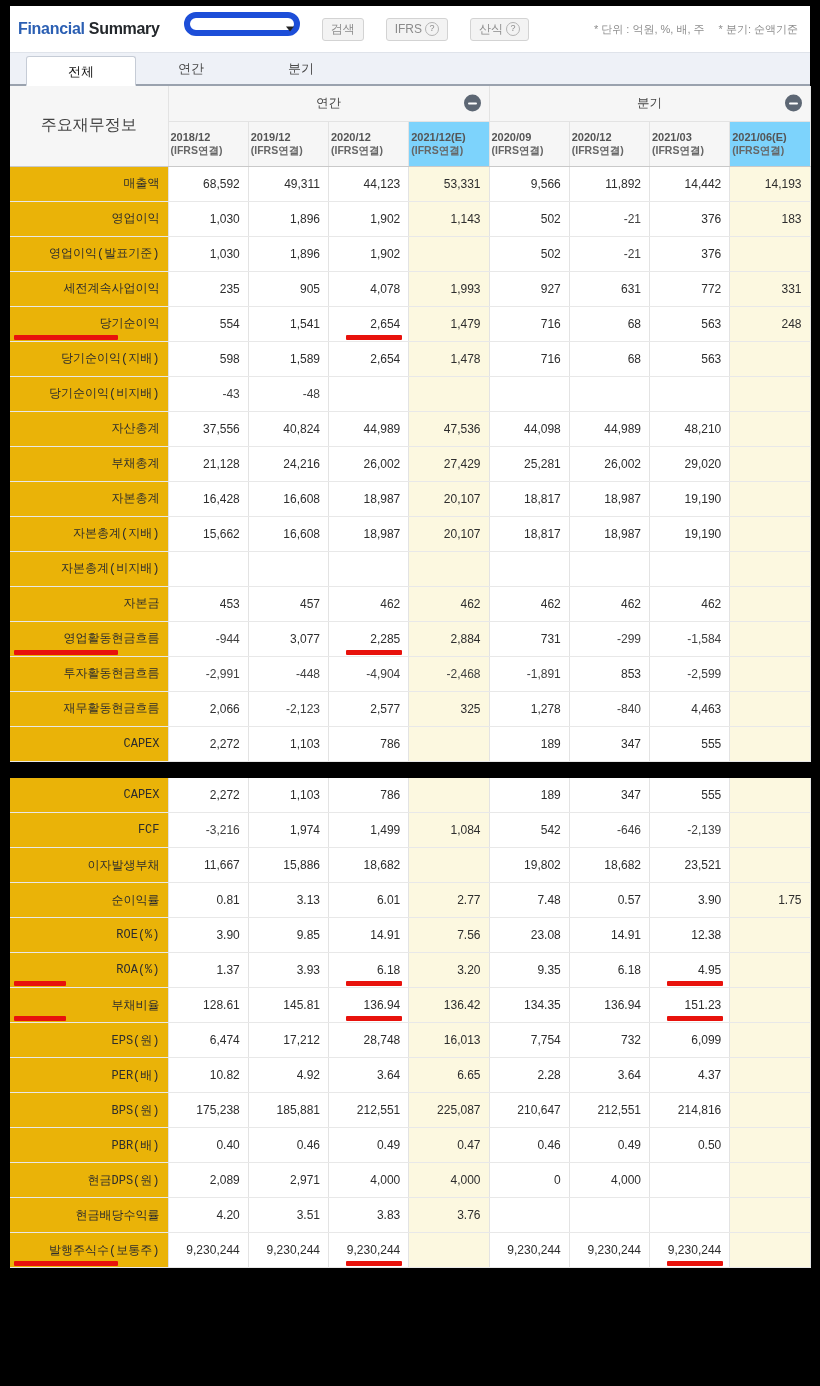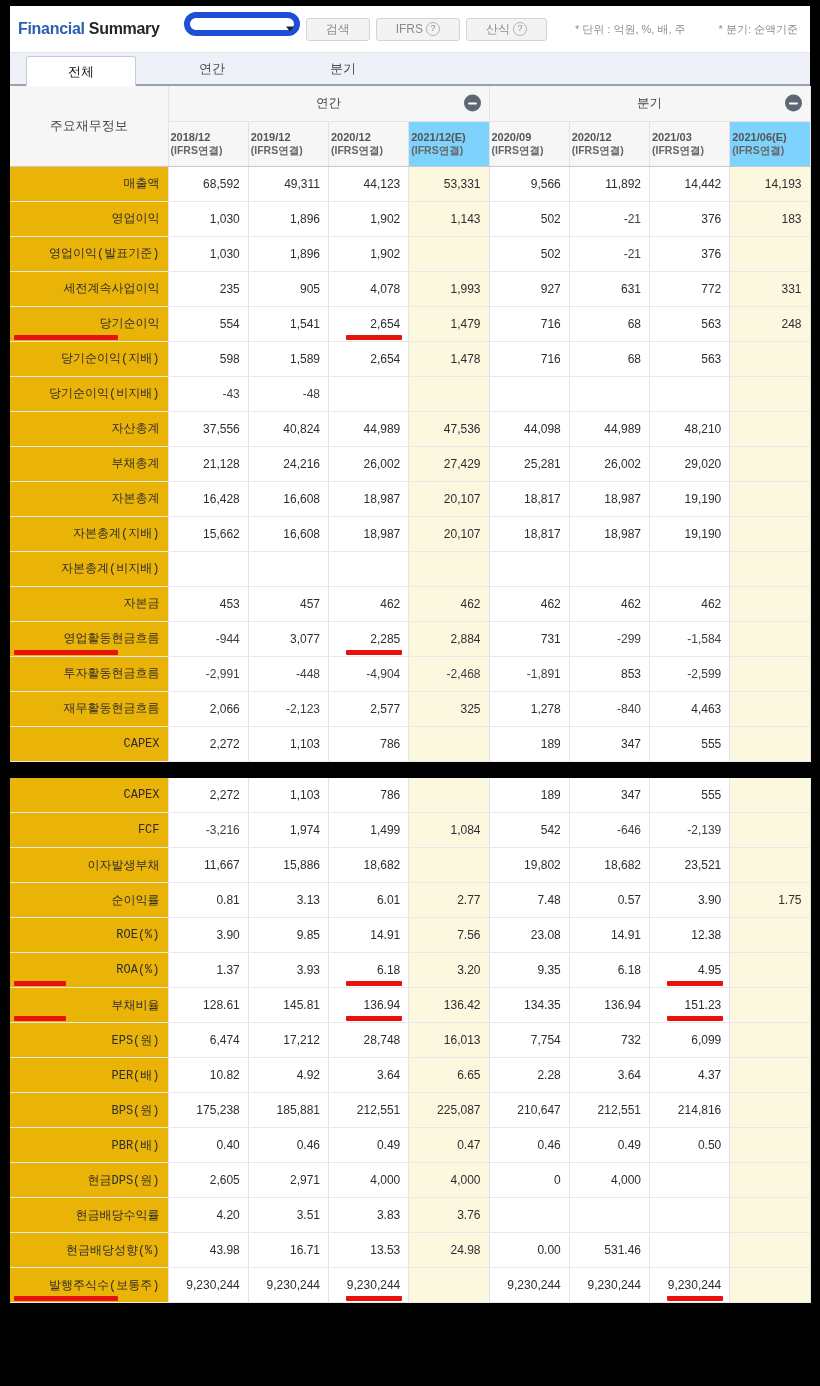--- a/index.html
+++ b/index.html
@@ -27,36 +27,36 @@
     width:116px;height:24px;font-size:12.5px;color:#111;
     border:6px solid #1d4ed8;border-radius:12px;background:#fff;
     padding:11px 18px 0 8px;font-family:inherit;line-height:20px;
   }
   .caret{
     position:absolute;right:6px;top:50%;transform:translateY(-50%);
     width:0;height:0;border-left:4px solid transparent;border-right:4px solid transparent;
     border-top:5px solid #222;pointer-events:none;
   }
   .btn{
-    margin-left:6px;height:23px;padding:0 19px;display:inline-flex;align-items:center;
+    margin-left:22px;height:23px;padding:0 8px;display:inline-flex;align-items:center;
     gap:3px;font-size:12px;color:#8b8b8b;background:#f3f3f3;
     border:1px solid #d3d3d3;border-radius:3px;box-sizing:border-box;white-space:nowrap;
   }
   .qmark{
     display:inline-block;width:12px;height:12px;line-height:11px;text-align:center;
     border:1px solid #b3b3b3;border-radius:50%;font-size:9px;color:#8b8b8b;
   }
-  .notes{margin-left:auto;display:flex;gap:33px;padding-right:6px;}
+  .notes{margin-left:auto;display:flex;gap:14px;padding-right:6px;}
   .note{font-size:11px;color:#8d8d8d;white-space:nowrap;}
 
   
   .tabs{
     display:flex;align-items:flex-end;height:34px;
     background:#eef1f7;border-top:1px solid #dfe3ea;border-bottom:2px solid #9aa2ae;
-    padding-left:16px;box-sizing:border-box;gap:21px;
+    padding-left:16px;box-sizing:border-box;
   }
   .tab{
     width:110px;height:30px;line-height:30px;text-align:center;font-size:13px;
     color:#4a4a4a;box-sizing:border-box;
   }
   .tab.active{
     background:#ffffff;color:#111;border:1px solid #c6ccd6;border-bottom:1px solid #fff;
     border-radius:3px 3px 0 0;position:relative;top:2px;font-weight:normal;
   }
 
@@ -68,21 +68,21 @@
   }
   table.fin th{background:#f6f6f6;color:#555;font-weight:normal;}
   col.c-label{width:158px;}
   col.c-num{width:80.25px;}
 
   thead th.grp{
     height:35px;font-size:12.5px;color:#444;position:relative;text-align:center;
     border-bottom:1px solid #e3e3e3;
   }
   thead th.lbl{
-    height:80px;vertical-align:middle;text-align:center;font-size:13px;color:#444;
+    height:80px;vertical-align:middle;text-align:center;font-size:16px;color:#444;
     border-bottom:1px solid #c9c9c9;
   }
   thead th.per{
     height:45px;text-align:left;line-height:1.28;font-size:11px;color:#555;
     border-bottom:1px solid #c9c9c9;padding:8px 2px;font-weight:bold;
   }
   thead th.per .pl2{display:block;font-size:10.5px;color:#666;}
   thead th.est{background:#7dd3fc;}
   .collapse{
     position:absolute;right:8px;top:50%;transform:translateY(-50%);
@@ -510,52 +510,41 @@
           <td class="num">0.46</td>
           <td class="num">0.49</td>
           <td class="num est">0.47</td>
           <td class="num">0.46</td>
           <td class="num">0.49</td>
           <td class="num">0.50</td>
           <td class="num est"></td>
         </tr>
         <tr>
           <td class="lab">현금DPS(원)</td>
-          <td class="num">2,605</td>
+          <td class="num">2,089</td>
           <td class="num">2,971</td>
           <td class="num">4,000</td>
           <td class="num est">4,000</td>
           <td class="num">0</td>
           <td class="num">4,000</td>
           <td class="num"></td>
           <td class="num est"></td>
         </tr>
         <tr>
           <td class="lab">현금배당수익률</td>
           <td class="num">4.20</td>
           <td class="num">3.51</td>
           <td class="num">3.83</td>
           <td class="num est">3.76</td>
           <td class="num"></td>
           <td class="num"></td>
           <td class="num"></td>
           <td class="num est"></td>
         </tr>
         <tr>
-          <td class="lab">현금배당성향(%)</td>
-          <td class="num">43.98</td>
-          <td class="num">16.71</td>
-          <td class="num">13.53</td>
-          <td class="num est">24.98</td>
-          <td class="num">0.00</td>
-          <td class="num">531.46</td>
-          <td class="num"></td>
-          <td class="num est"></td>
-        </tr>
-        <tr>
           <td class="lab mk wide">발행주식수(보통주)</td>
           <td class="num">9,230,244</td>
           <td class="num">9,230,244</td>
           <td class="num mk">9,230,244</td>
           <td class="num est"></td>
           <td class="num">9,230,244</td>
           <td class="num">9,230,244</td>
           <td class="num mk">9,230,244</td>
           <td class="num est"></td>
         </tr>

